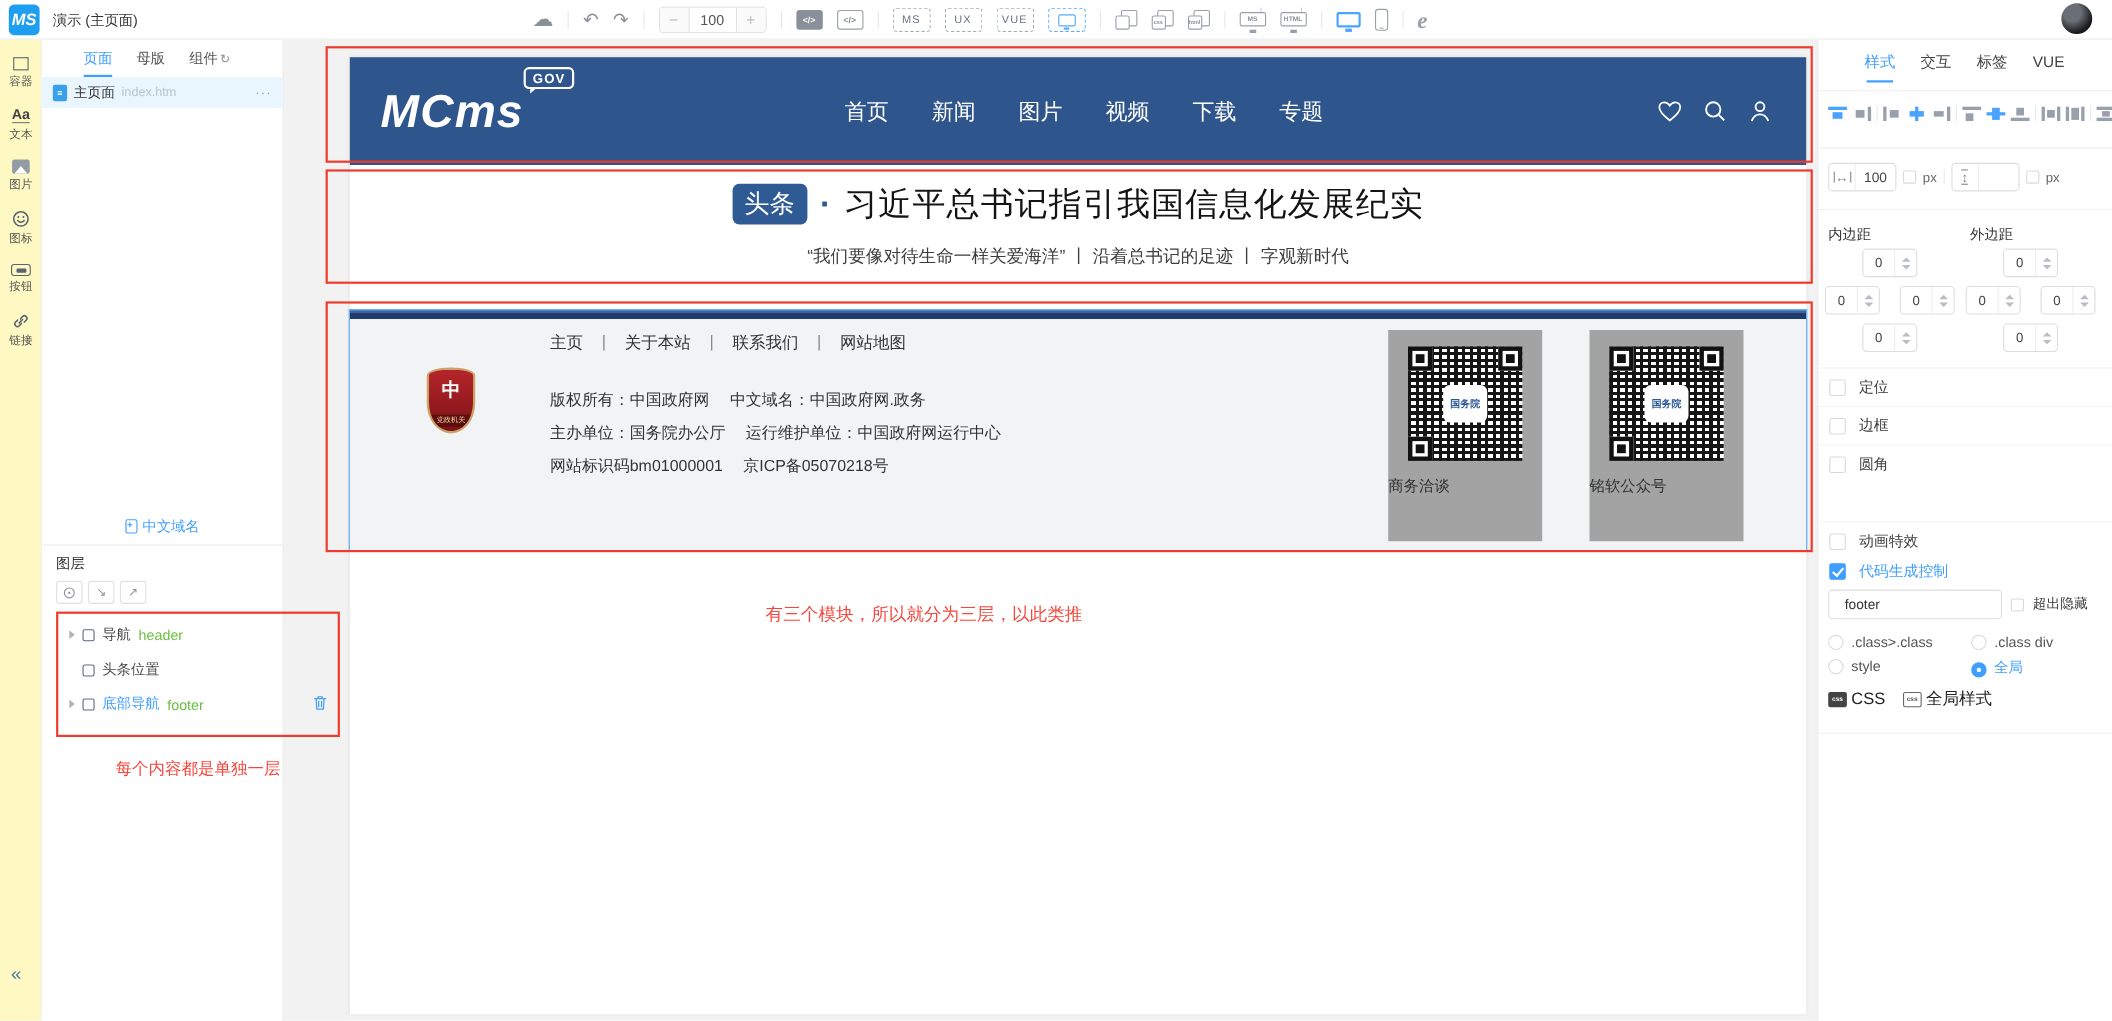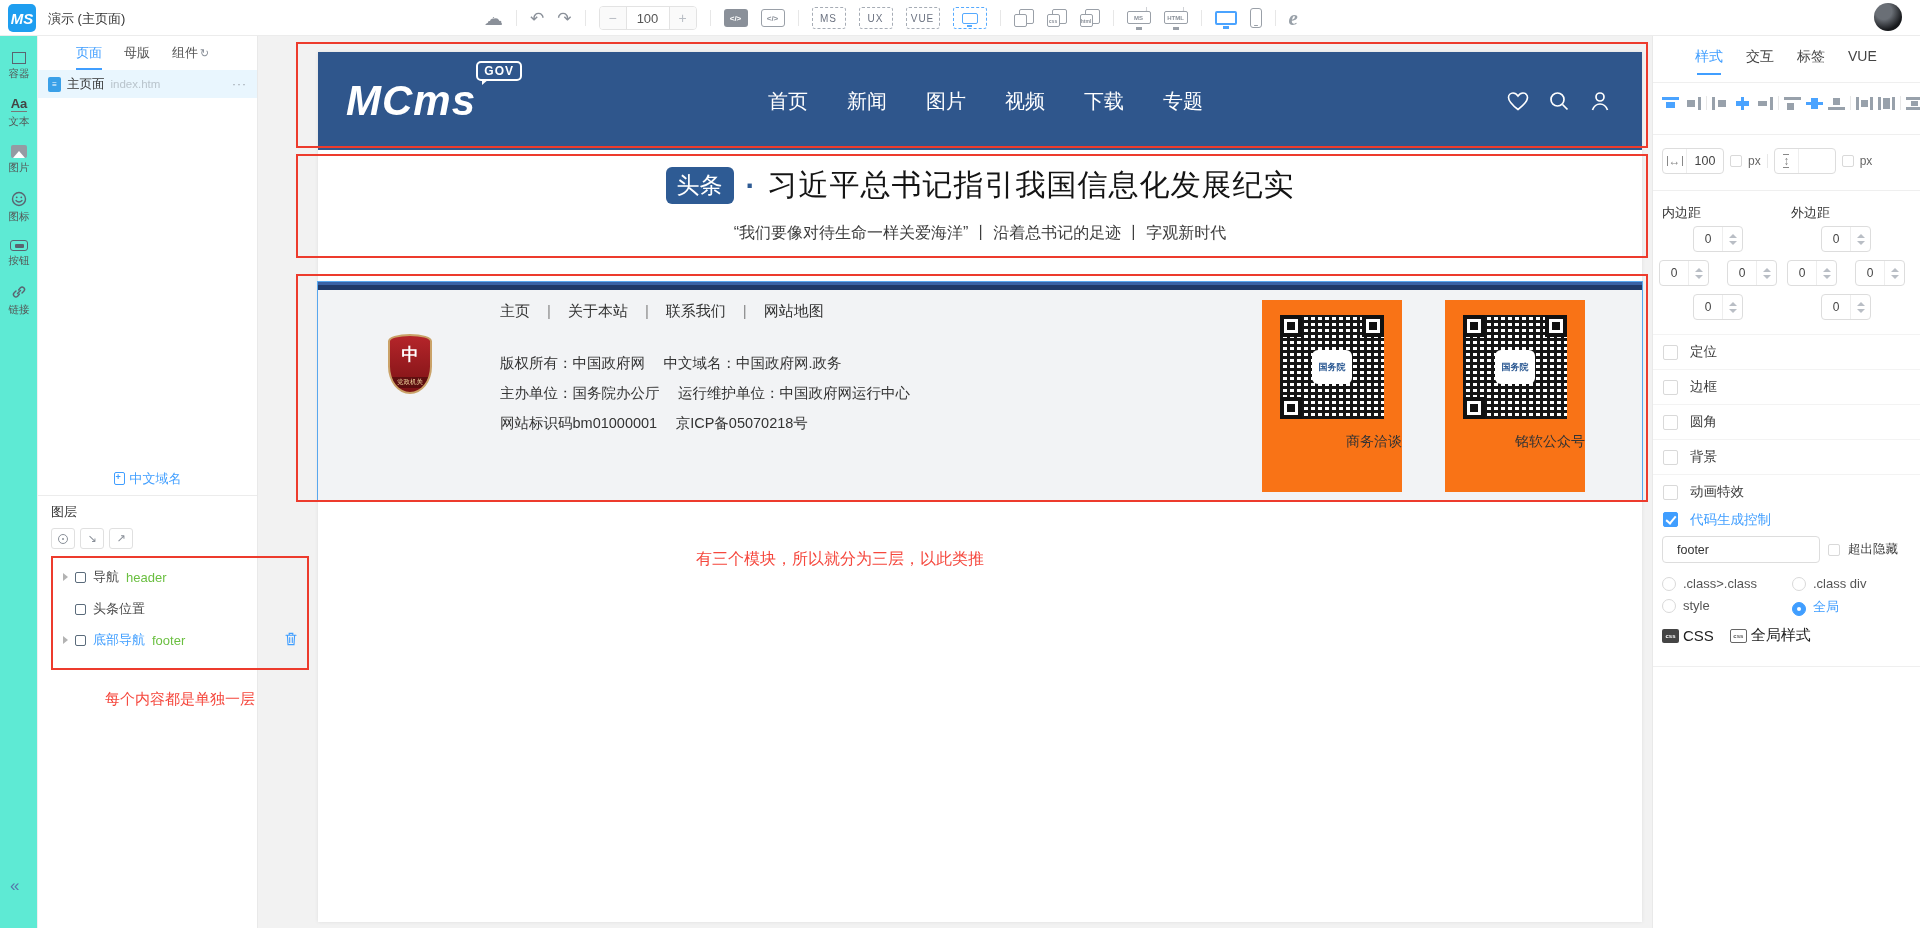--- a/index.html
+++ b/index.html
@@ -34,21 +34,21 @@
   .dlic::before{content:"↓";position:absolute;right:2px;top:-4px;font-size:9px;color:#8a9099;font-weight:bold}
   .dlic::after{content:"";position:absolute;left:9px;bottom:-2px;width:6px;height:3px;background:#9aa0a8}
   .monblue{width:22px;height:14px;border:2px solid #4aa3ff;border-radius:2px;position:relative}
   .monblue::after{content:"";position:absolute;left:6px;bottom:-6px;width:6px;height:3px;background:#4aa3ff}
   .phone{width:12px;height:20px;border:1.5px solid #9aa0a8;border-radius:3px;position:relative}
   .phone::after{content:"";position:absolute;left:50%;bottom:1px;transform:translateX(-50%);width:4px;height:1.5px;background:#9aa0a8;border-radius:1px}
   .iec{font-family:"Liberation Serif",serif;font-weight:bold;font-style:italic;font-size:21px;color:#98a0a8}
   .avatar{position:absolute;right:18px;top:3px;width:28px;height:28px;border-radius:50%;background:radial-gradient(circle at 35% 30%,#6a6f76 0 30%,#17191c 70%);overflow:hidden}
 
   
-  #rail{position:absolute;left:0;top:36px;bottom:0;width:38px;background:#5eead4;border-right:1px solid #f0f0f0;z-index:20}
+  #rail{position:absolute;left:0;top:36px;bottom:0;width:38px;background:#fef9c3;border-right:1px solid #f0f0f0;z-index:20}
   .railitem{width:38px;margin-top:16px;display:flex;flex-direction:column;align-items:center;gap:3px;cursor:pointer}
   .raillabel{font-size:10.5px;color:#555}
   .ric-box{width:14px;height:12px;border:1.5px solid #5a6470}
   .ric-aa{font-size:13px;color:#444;border-bottom:1.5px solid #777;line-height:1.1;font-weight:bold}
   .ric-img{width:16px;height:13px;background:#949ba3;border-radius:2px;position:relative;overflow:hidden}
   .ric-img::after{content:"";position:absolute;left:2px;bottom:0;border-left:6px solid transparent;border-right:6px solid transparent;border-bottom:7px solid #fff}
   .ric-btn{width:18px;height:11px;border:1.5px solid #5a6470;border-radius:3px;display:flex;align-items:center;justify-content:center}
   .ric-btn i{width:9px;height:4px;background:#5a6470;border-radius:1px}
   .collapse{position:absolute;left:10px;bottom:32px;font-size:17px;color:#5577aa;cursor:pointer}
 
@@ -109,21 +109,21 @@
 
   .sitefooter{position:absolute;left:0;top:230px;width:100%;height:218px;background:#f2f3f5;outline:1px solid #58a7ee}
   .ftopbar{height:8px;width:100%;background:linear-gradient(180deg,#3a62a5 0 37%,#203a69 37%)}
   .shield{position:absolute;left:70px;top:52px;width:44px;height:60px;background:linear-gradient(180deg,#b5252a,#7c1215);border:2px solid #caa268;border-radius:50% 50% 50% 50% / 12% 12% 46% 46%;text-align:center;overflow:hidden}
   .shield .zh{color:#fff;font-size:17px;font-weight:bold;display:block;margin-top:7px}
   .shield .band{position:absolute;left:0;right:0;bottom:4px;font-size:6.5px;color:#f5d9a0;background:rgba(60,10,10,.55);padding:1px 0}
   .flinks{position:absolute;left:182px;top:20px;display:flex;gap:17px;font-size:15px;color:#333}
   .flinks .fsep{color:#8a8a8a}
   .flinks span{cursor:pointer}
   .fline{position:absolute;left:182px;font-size:14.5px;color:#333}
-  .qrcard{position:absolute;top:18px;width:140px;height:192px;background:#f97316;text-align:right}
+  .qrcard{position:absolute;top:18px;width:140px;height:192px;background:#a3a3a3;text-align:left}
   .qr{position:relative;width:104px;height:104px;margin:15px auto 0;background-image:
       repeating-linear-gradient(0deg,#151515 0 3px,transparent 3px 6px),
       repeating-linear-gradient(90deg,#151515 0 3px,#fff 3px 7px)}
   .qr .f{position:absolute;width:22px;height:22px;border:4px solid #111;background:#fff}
   .qr .f::after{content:"";position:absolute;left:3px;top:3px;width:8px;height:8px;background:#111}
   .qr .tl{left:0;top:0}.qr .tr{right:0;top:0}.qr .bl{left:0;bottom:0}
   .qrc{position:absolute;left:50%;top:50%;transform:translate(-50%,-50%);width:36px;height:30px;background:#fff;border-radius:4px;box-shadow:0 0 0 2px #fff;font-size:9px;font-weight:bold;color:#2e5b94;display:flex;align-items:center;justify-content:center}
   .qrlabel{margin-top:14px;font-size:14px;color:#333}
   .pagenote{position:absolute;left:357px;top:497px;width:330px}
 
@@ -584,24 +584,20 @@
       <span>定位</span>
     </div>
   <div class="prow" style="top:333px">
       <span class="cb"></span>
       <span>边框</span>
     </div>
   <div class="prow" style="top:368px">
       <span class="cb"></span>
       <span>圆角</span>
     </div>
-  <div class="prow" style="top:403px">
-      <span class="cb"></span>
-      <span>背景</span>
-    </div>
   <div class="prow" style="top:438px">
       <span class="cb"></span>
       <span>动画特效</span>
     </div>
   <div class="prow on" style="top:466px;border-top:none">
       <span class="cb checked"></span>
       <span>代码生成控制</span>
     </div>
 
   <div class="classrow">

